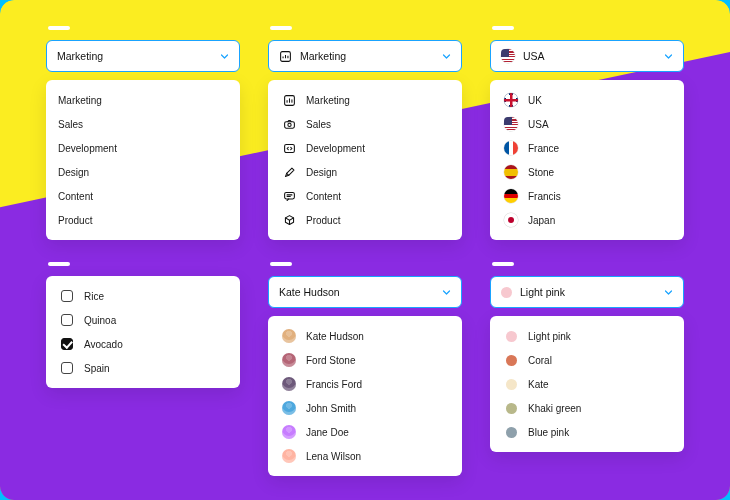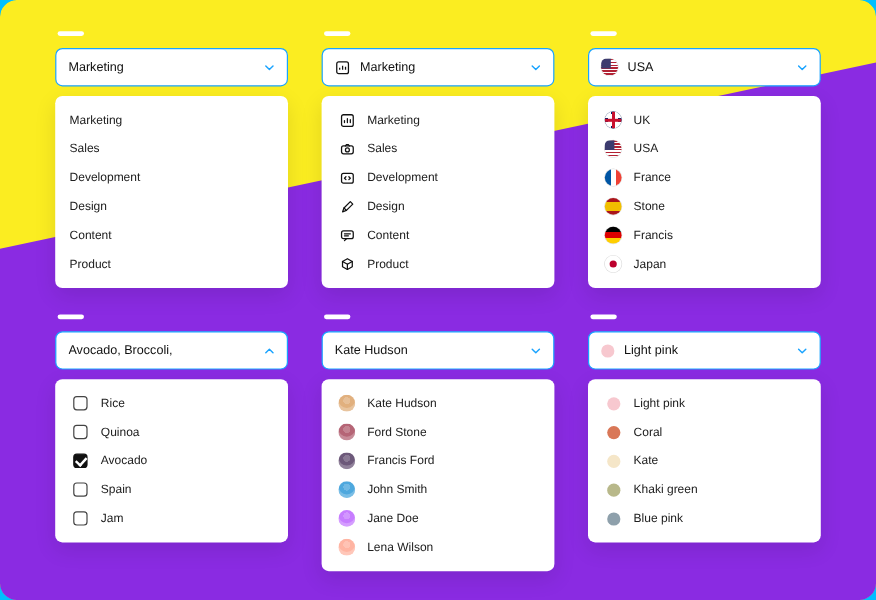--- a/index.html
+++ b/index.html
@@ -257,28 +257,20 @@
               <span style="position: absolute; left: 28%; top: 28%; width: 44%; height: 44%; background: rgb(188, 0, 45); border-radius: 50%;"></span>
             </span>
           </span>
           <span>Japan</span>
         </div>
       </div>
   </div>
 
   <div class="col">
     <div class="tick"></div>
-    <div class="select">
-      <span class="label">Avocado, Broccoli,</span>
-      <span class="chev">
-        <svg width="9" height="9" viewBox="0 0 12 12">
-            <path d="M2 8l4-4 4 4" fill="none" stroke="currentColor" stroke-width="1.6" stroke-linecap="round" stroke-linejoin="round"></path>
-          </svg>
-      </span>
-    </div>
     <div class="panel" id="panel-multi">
         <div class="item">
           <span class="lead">
             <span class="checkbox"></span>
           </span>
           <span>Rice</span>
         </div>
         <div class="item">
           <span class="lead">
             <span class="checkbox"></span>
@@ -289,26 +281,20 @@
           <span class="lead">
             <span class="checkbox checked"></span>
           </span>
           <span>Avocado</span>
         </div>
         <div class="item">
           <span class="lead">
             <span class="checkbox"></span>
           </span>
           <span>Spain</span>
-        </div>
-        <div class="item">
-          <span class="lead">
-            <span class="checkbox"></span>
-          </span>
-          <span>Jam</span>
         </div>
       </div>
   </div>
 
   <div class="col">
     <div class="tick"></div>
     <div class="select">
       <span class="label">Kate Hudson</span>
       <span class="chev">
         <svg width="9" height="9" viewBox="0 0 12 12">

